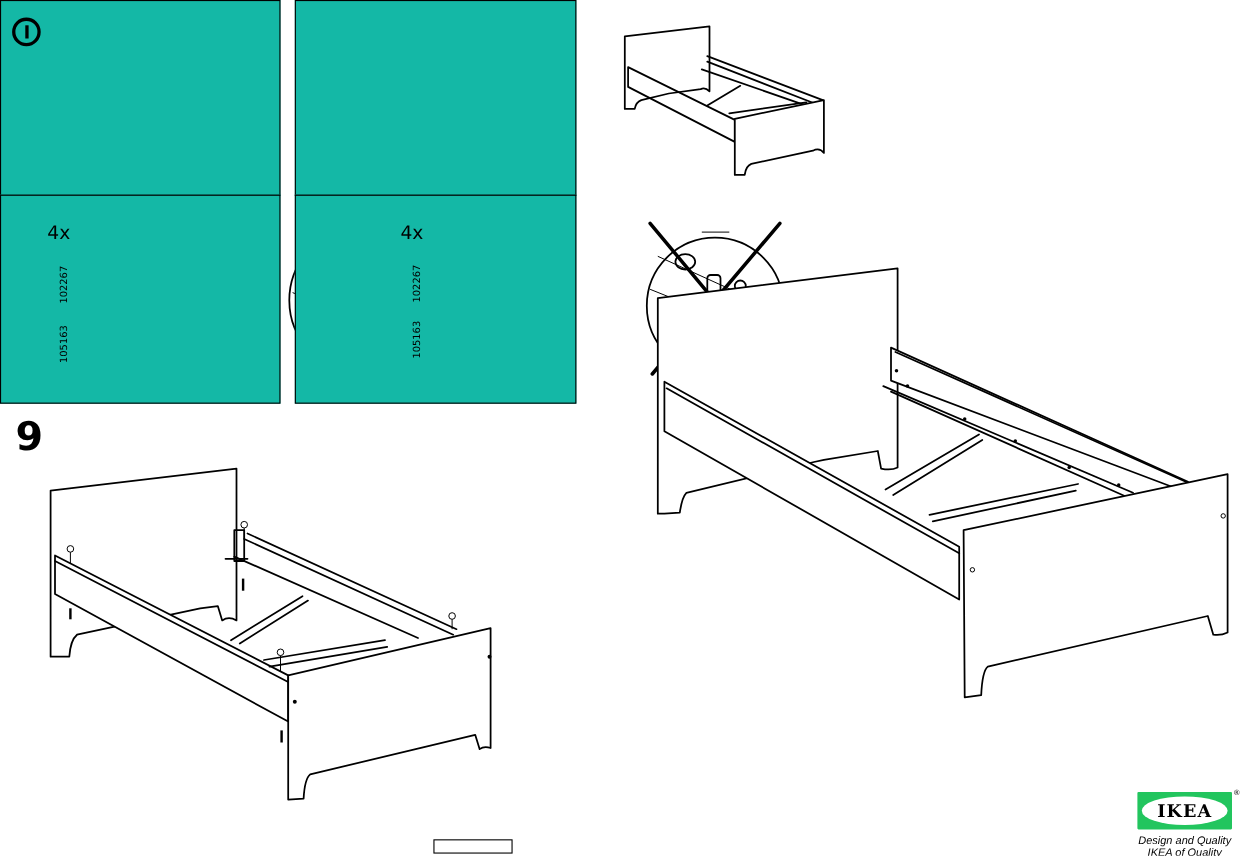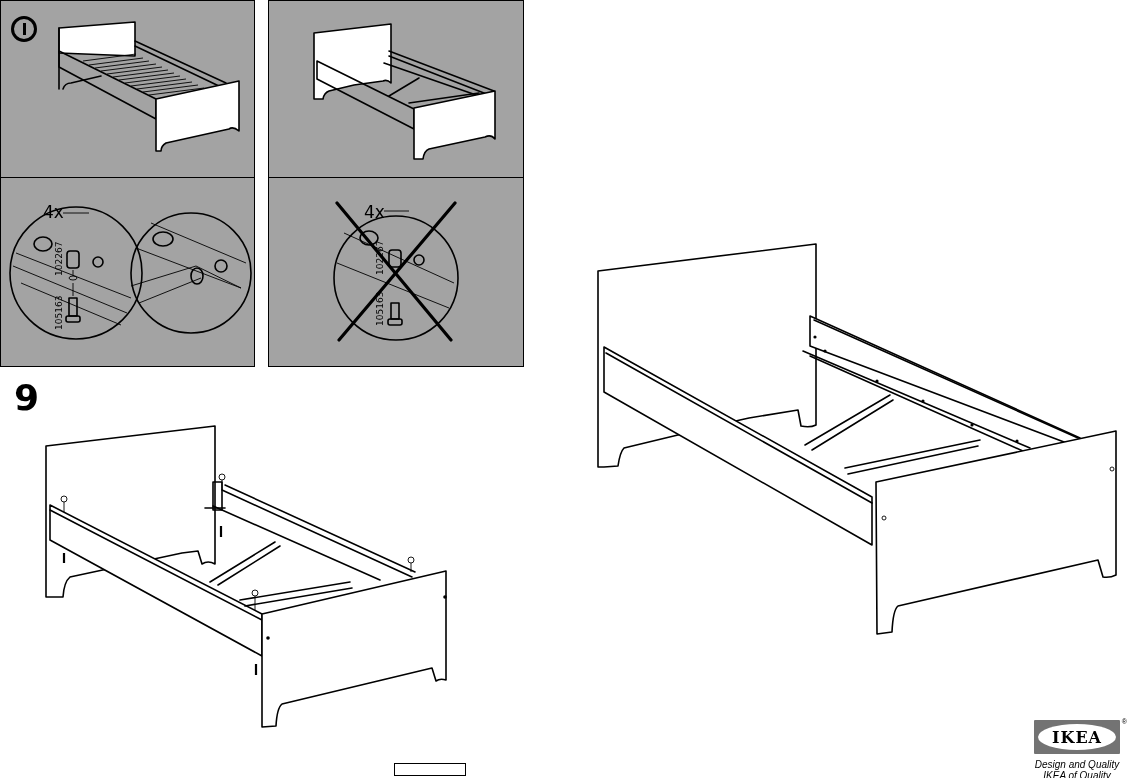--- a/index.html
+++ b/index.html
@@ -1,29 +1,29 @@
 <!DOCTYPE html>
 <html><head>
 <meta charset="utf-8">
 <style>
   html, body { margin:0; padding:0; background:#ffffff; }
   body { width:1127px; height:778px; position:relative; overflow:hidden; font-family:"Liberation Sans", sans-serif; }
-  .panel { position:absolute; border:1px solid #000; box-sizing:border-box; background:#a3a3a3; }
+  .panel { position:absolute; border:1px solid #000; box-sizing:border-box; background:#14b8a6;text-align:right; }
   svg { position:absolute; overflow:visible; }
   .ln { stroke:#000; fill:none; stroke-width:1.6; stroke-linejoin:round; stroke-linecap:round; }
   .thin { stroke:#000; fill:none; stroke-width:0.9; }
   .fillw { fill:#fff; }
   .watermark { position:absolute; left:4px; top:4px; color:#ff0000; font-family:"Liberation Sans", sans-serif; font-weight:bold; font-size:19px; letter-spacing:-0.5px; transform:scaleX(0.82); transform-origin:left top; }
   .step-num { position:absolute; left:14px; top:380px; font-size:36px; font-weight:bold; font-family:"DejaVu Sans", sans-serif; line-height:1; }
   .info-circle { position:absolute; left:10px; top:15px; width:26px; height:26px; border:3px solid #000; border-radius:50%; box-sizing:border-box; }
   .info-circle::after { content:""; position:absolute; left:9px; top:4px; width:3px; height:12px; background:#000; }
   .qty { position:absolute; font-size:17px; font-family:"DejaVu Sans", sans-serif; }
   .partno { position:absolute; font-size:9px; font-family:"DejaVu Sans", sans-serif; transform:rotate(-90deg); transform-origin:left top; }
   .logo { position:absolute; left:1034px; top:720px; width:86px; height:52px; }
-  .logo-box { width:86px; height:34px; background:#737373; border-radius:1px; position:relative; }
+  .logo-box { width:86px; height:34px; background:#22c55e; border-radius:1px; position:relative; }
   .logo-oval { position:absolute; left:4px; top:4px; width:78px; height:26px; background:#fff; border-radius:50%; display:flex; align-items:center; justify-content:center; }
   .logo-word { font-family:"DejaVu Serif", serif; font-weight:bold; font-size:16px; letter-spacing:1px; color:#000; }
   .logo-reg { position:absolute; right:-7px; top:-2px; font-size:7px; }
   .logo-tag { font-size:10px; text-align:center; line-height:11px; margin-top:5px; color:#000;font-style:italic; }
   .pagebox { position:absolute; left:394px; top:763px; width:72px; height:13px; border:1.5px solid #000; box-sizing:border-box; }
 </style>
 </head>
 <body>
 
 <div class="watermark">EdmontonChina.NET</div>

